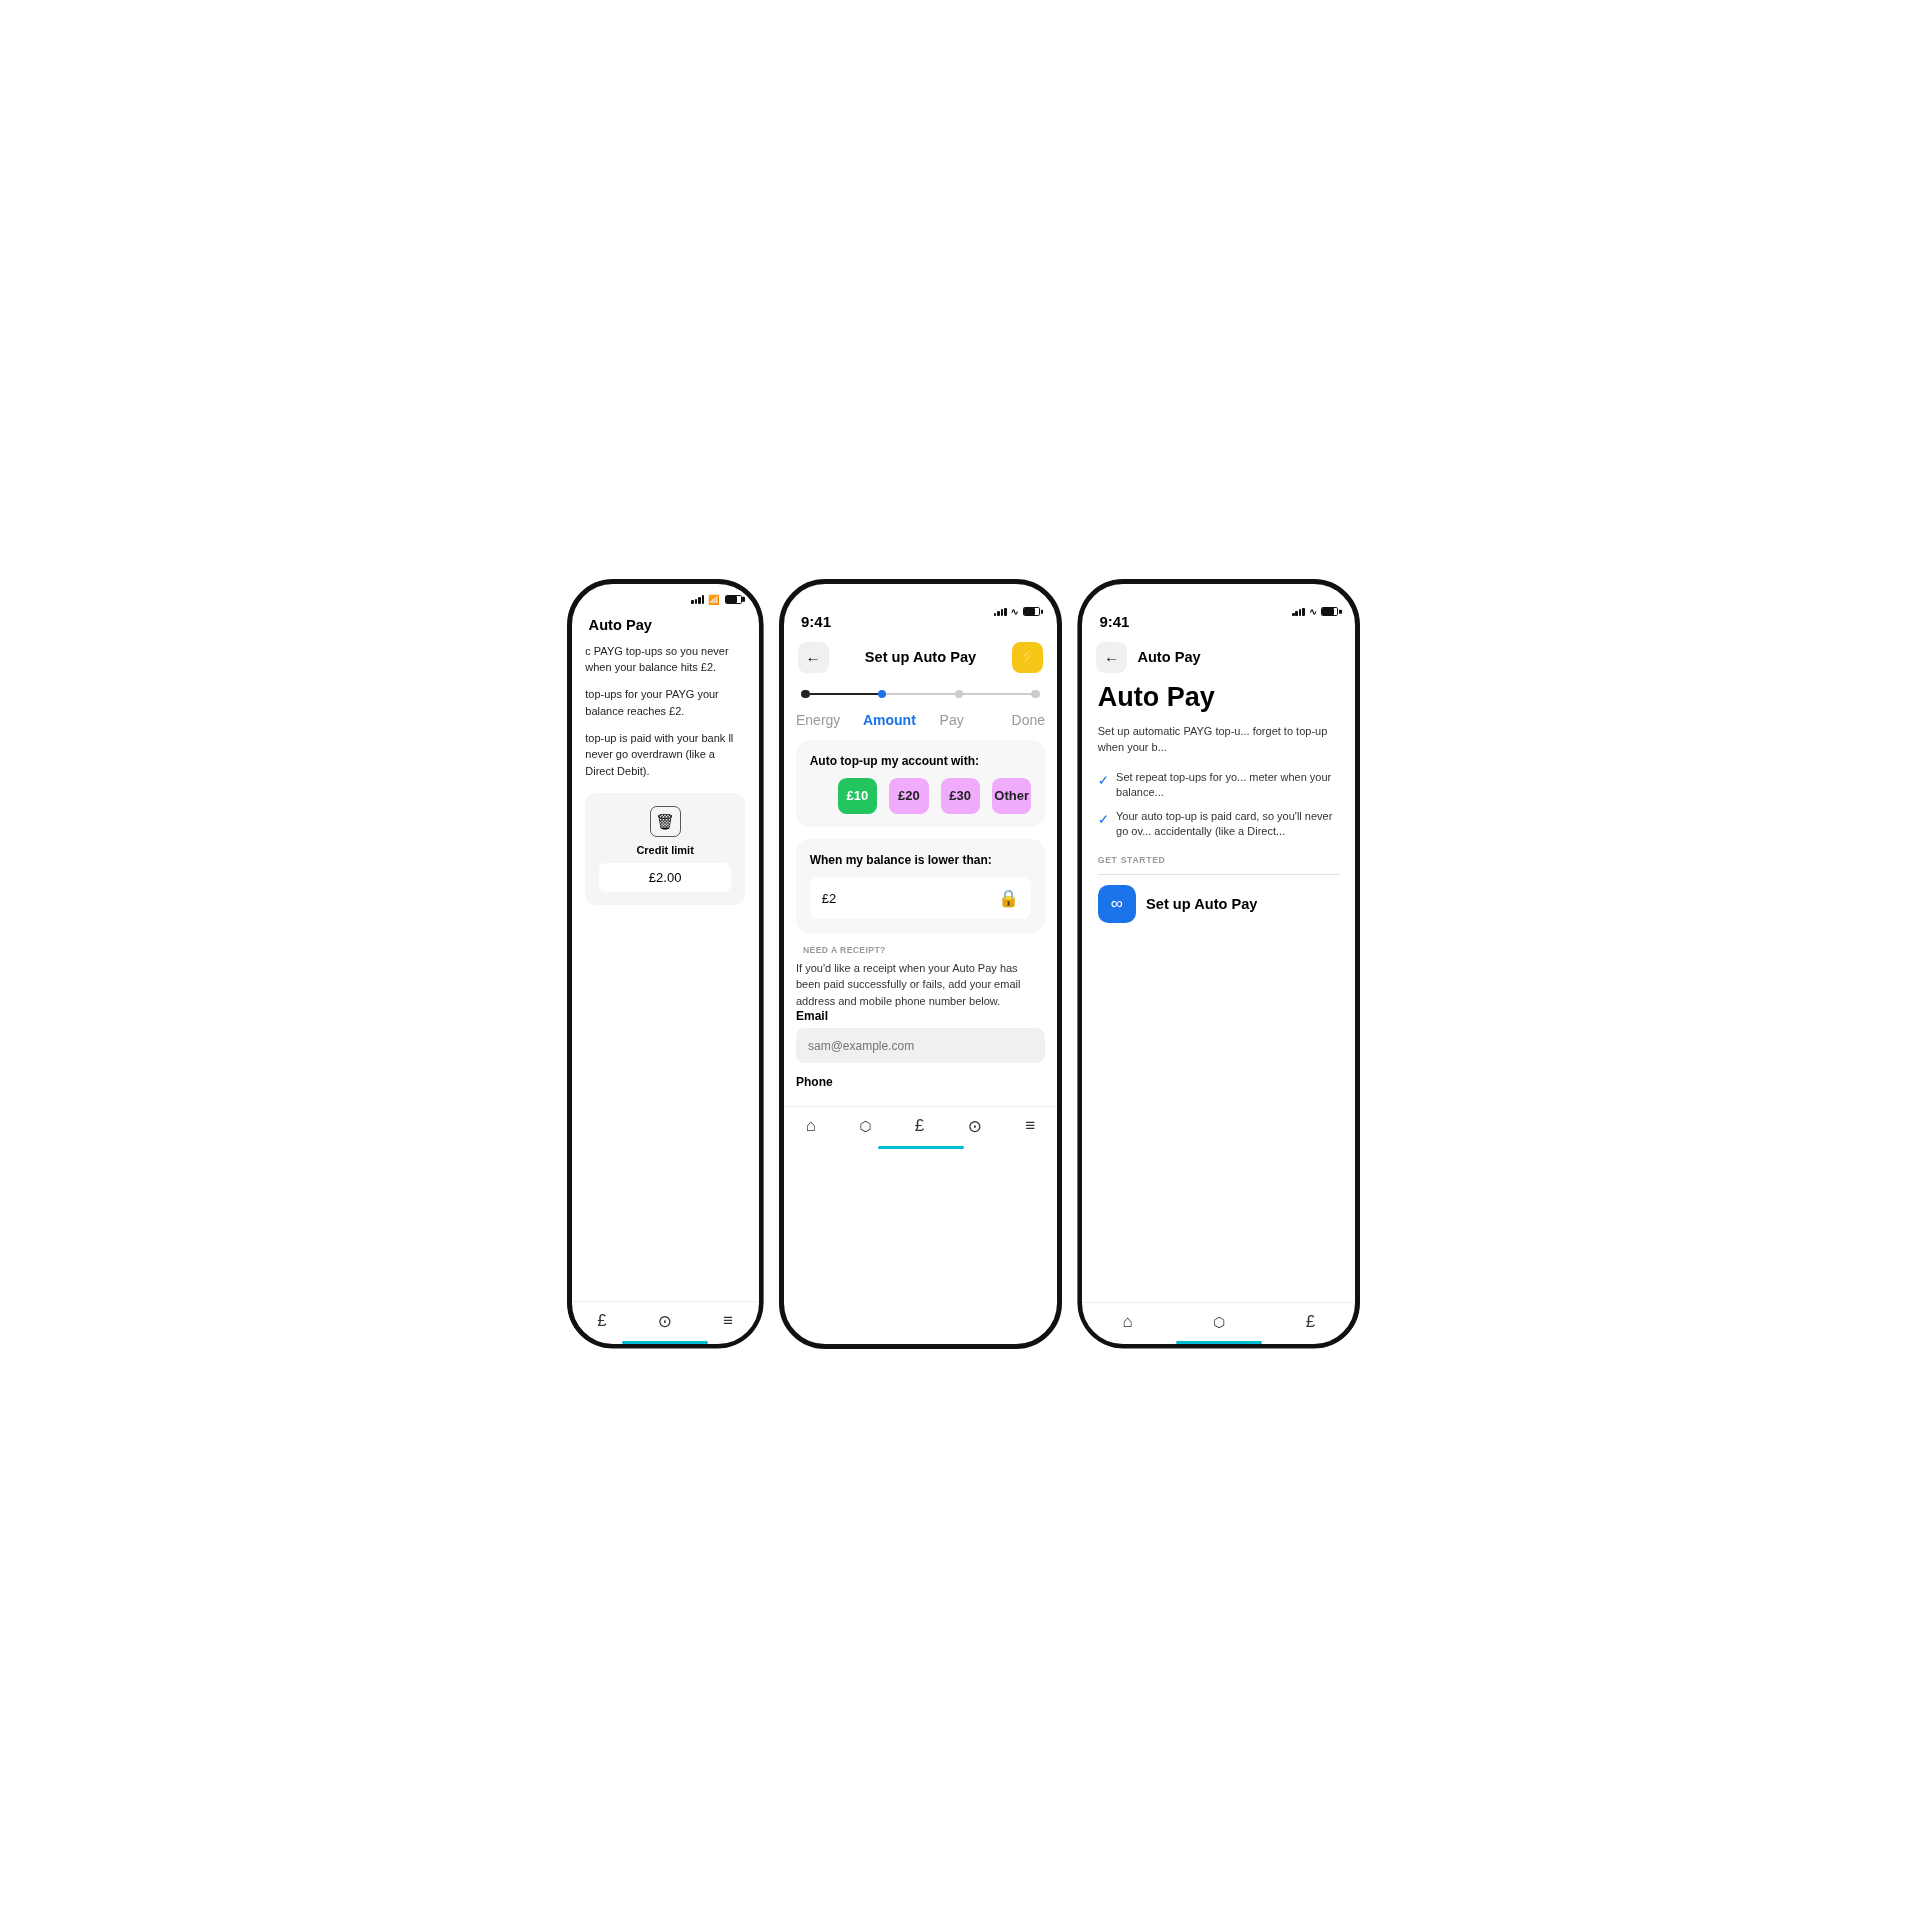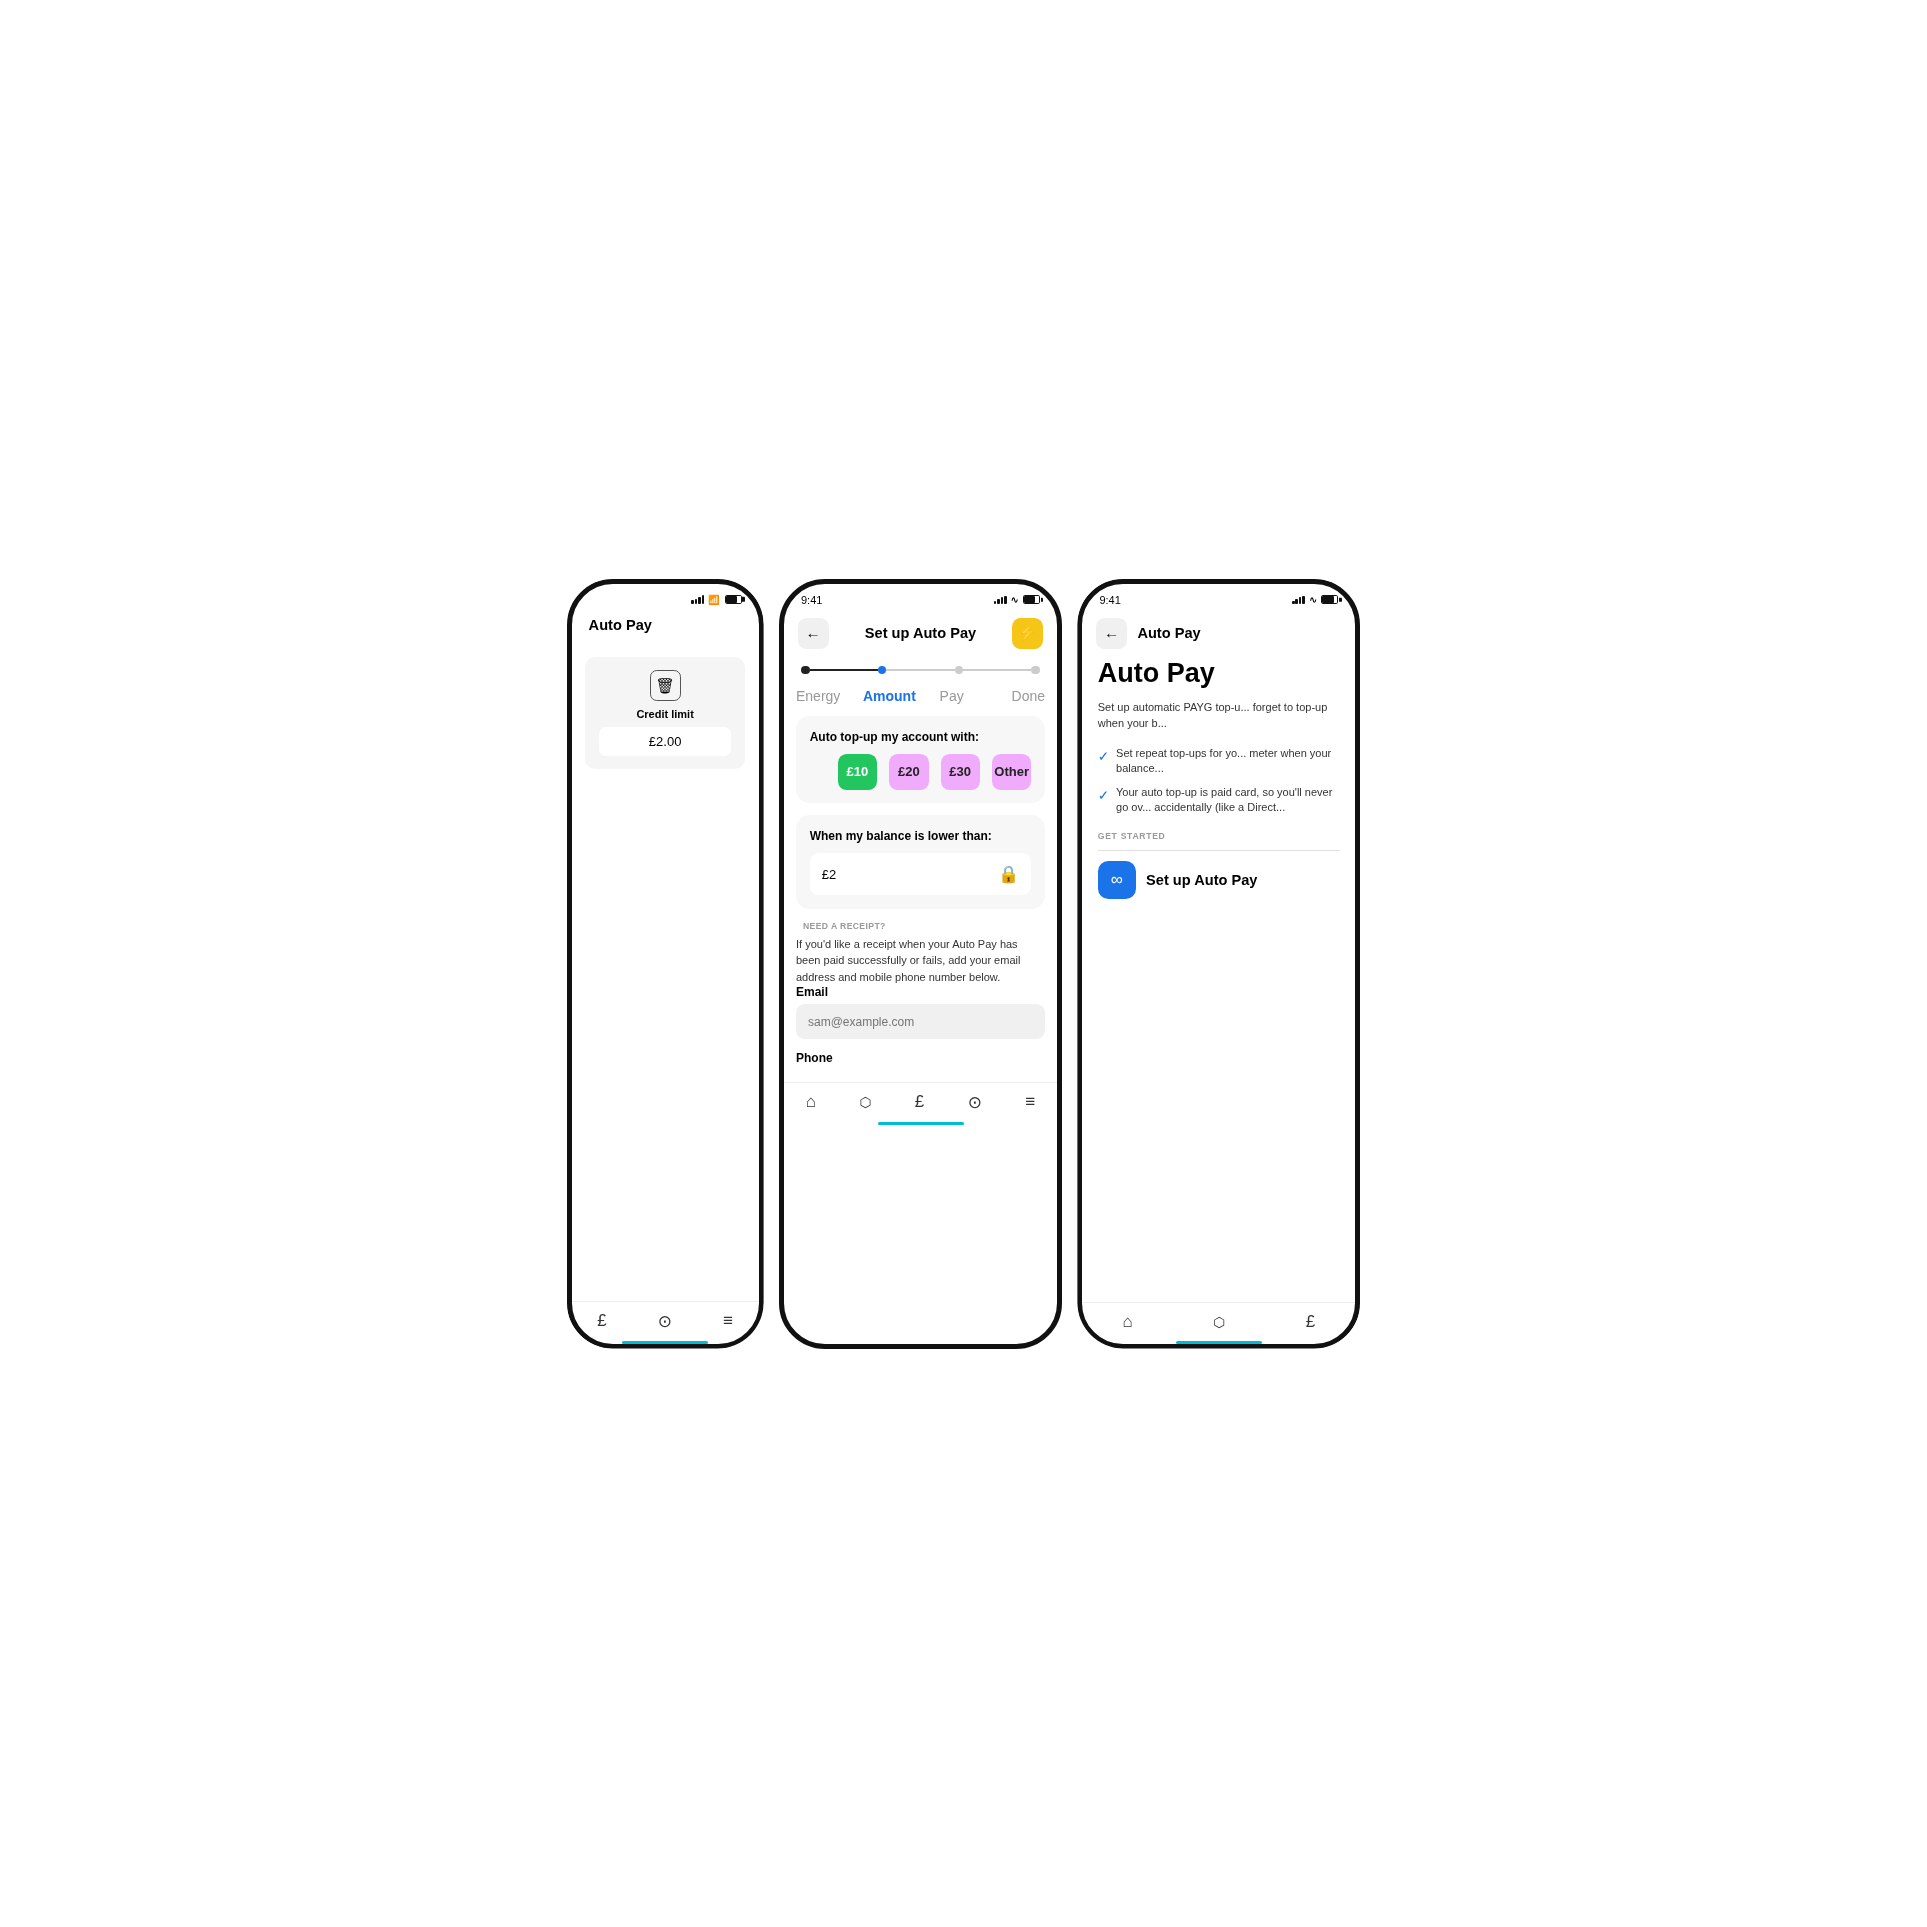--- a/index.html
+++ b/index.html
@@ -54,21 +54,21 @@
 
     
     .status-bar {
       display: flex;
       justify-content: space-between;
       align-items: center;
       padding: 10.3px 17px 5.1px;
       font-size: 9.4px;
       font-weight: 600;
     }
-    .status-time { font-size: 11px; font-weight: 400; }
+    .status-time { font-size: 15px; font-weight: 700; margin-top: 19px; }
     .status-icons { display: flex; align-items: center; gap: 3.4px; }
 
     
     .signal-bars {
       display: flex; align-items: flex-end; gap: 0.9px;
     }
     .signal-bars span {
       background: #111;
       width: 2.6px;
       border-radius: 0.9px;
@@ -363,20 +363,25 @@
             <span></span>
         </div>
         <span class="wifi-icon">📶</span>
         <div class="battery-icon">
           <div class="battery-fill"></div>
         </div>
       </div>
     </div>
     <div class="phone-left-content">
       <div class="left-header">Auto Pay</div>
+      <div class="left-body">
+        <p>c PAYG top-ups so you never when your balance hits £2.</p>
+        <p>top-ups for your PAYG your balance reaches £2.</p>
+        <p>top-up is paid with your bank ll never go overdrawn (like a Direct Debit).</p>
+      </div>
       <div class="credit-limit-card">
         <div class="trash-icon">🗑</div>
         <div class="credit-limit-label">Credit limit</div>
         <div class="credit-limit-value">£2.00</div>
       </div>
     </div>
     <div class="bottom-nav">
       <div class="nav-item">
         <span class="nav-icon">£</span>
       </div>

